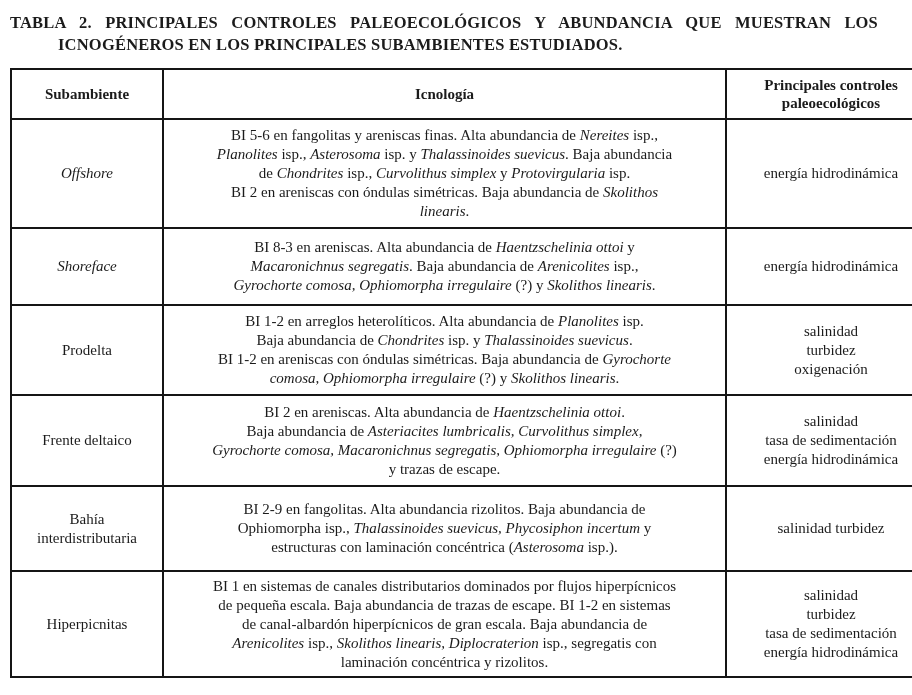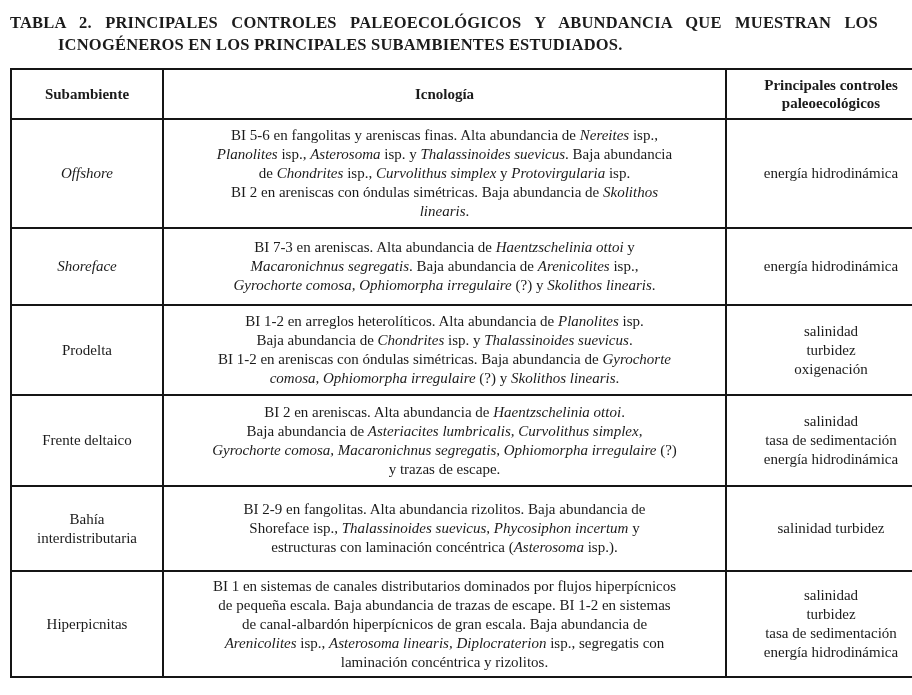--- a/index.html
+++ b/index.html
@@ -77,21 +77,21 @@
             <div><span>BI 2 en areniscas con óndulas simétricas. Baja abundancia de </span><span class="it">Skolithos</span></div>
             <div><span class="it">linearis</span><span>.</span></div>
           </td>
           <td class="col-ctrl">
             <div>energía hidrodinámica</div>
           </td>
         </tr>
         <tr>
           <td class="col-sub"><span class="it">Shoreface</span></td>
           <td class="col-icno">
-            <div><span>BI 7-3 en areniscas. Alta abundancia de </span><span class="it">Haentzschelinia ottoi</span><span> y</span></div>
+            <div><span>BI 8-3 en areniscas. Alta abundancia de </span><span class="it">Haentzschelinia ottoi</span><span> y</span></div>
             <div><span class="it">Macaronichnus segregatis</span><span>. Baja abundancia de </span><span class="it">Arenicolites</span><span> isp.,</span></div>
             <div><span class="it">Gyrochorte comosa, Ophiomorpha irregulaire</span><span> (?) y </span><span class="it">Skolithos linearis</span><span>.</span></div>
           </td>
           <td class="col-ctrl">
             <div>energía hidrodinámica</div>
           </td>
         </tr>
         <tr>
           <td class="col-sub"><span>Prodelta</span></td>
           <td class="col-icno">
@@ -117,34 +117,34 @@
           <td class="col-ctrl">
             <div>salinidad</div>
             <div>tasa de sedimentación</div>
             <div>energía hidrodinámica</div>
           </td>
         </tr>
         <tr>
           <td class="col-sub"><span>Bahía interdistributaria</span></td>
           <td class="col-icno">
             <div><span>BI 2-9 en fangolitas. Alta abundancia rizolitos. Baja abundancia de</span></div>
-            <div><span>Shoreface isp., </span><span class="it">Thalassinoides suevicus, Phycosiphon incertum</span><span> y</span></div>
+            <div><span>Ophiomorpha isp., </span><span class="it">Thalassinoides suevicus, Phycosiphon incertum</span><span> y</span></div>
             <div><span>estructuras con laminación concéntrica (</span><span class="it">Asterosoma</span><span> isp.).</span></div>
           </td>
           <td class="col-ctrl">
             <div>salinidad turbidez</div>
           </td>
         </tr>
         <tr>
           <td class="col-sub"><span>Hiperpicnitas</span></td>
           <td class="col-icno">
             <div><span>BI 1 en sistemas de canales distributarios dominados por flujos hiperpícnicos</span></div>
             <div><span>de pequeña escala. Baja abundancia de trazas de escape. BI 1-2 en sistemas</span></div>
             <div><span>de canal-albardón hiperpícnicos de gran escala. Baja abundancia de</span></div>
-            <div><span class="it">Arenicolites</span><span> isp., </span><span class="it">Asterosoma linearis, Diplocraterion</span><span> isp., segregatis con</span></div>
+            <div><span class="it">Arenicolites</span><span> isp., </span><span class="it">Skolithos linearis, Diplocraterion</span><span> isp., segregatis con</span></div>
             <div><span>laminación concéntrica y rizolitos.</span></div>
           </td>
           <td class="col-ctrl">
             <div>salinidad</div>
             <div>turbidez</div>
             <div>tasa de sedimentación</div>
             <div>energía hidrodinámica</div>
           </td>
         </tr>
       </tbody>

